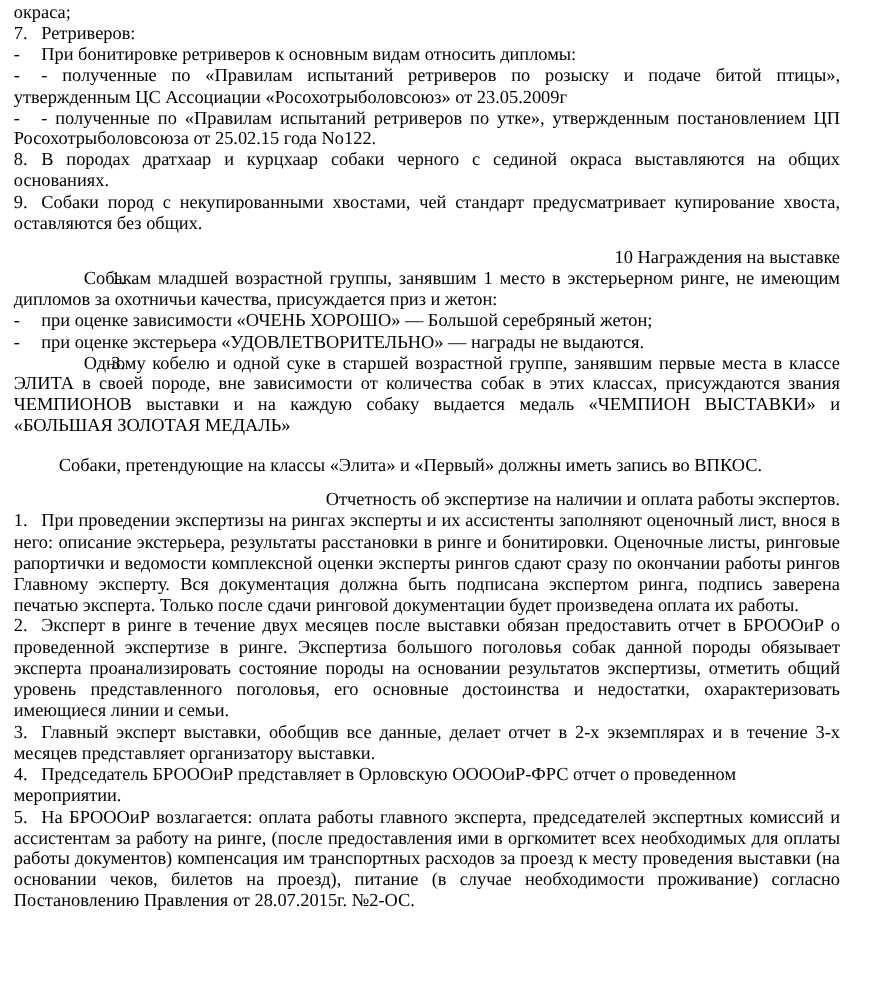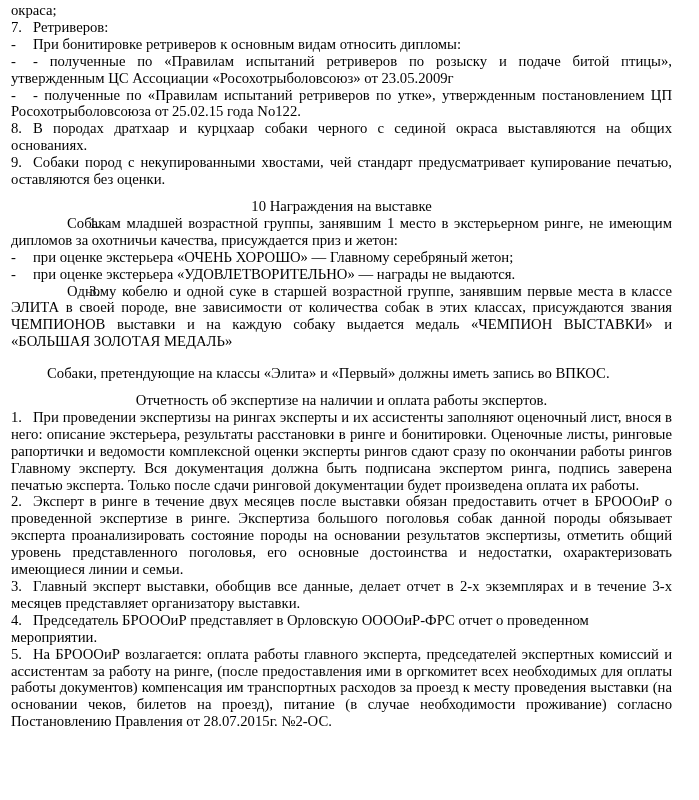--- a/index.html
+++ b/index.html
@@ -17,21 +17,21 @@
     line-height: 16.9px;
   }
   .page {
     padding: 2px 27px 0 11px;
   }
   p.blk {
     margin: 0;
     text-align: justify;
   }
   p.heading {
-    text-align: center;
+    text-align: right;
   }
   p.sp {
     margin-top: 10px;
   }
   .marker {
     display: inline-block;
     width: 22px;
   }
   p.num-indent {
     text-indent: 39px;
@@ -47,24 +47,24 @@
 </head>
 <body>
 
 <div class="page">
     <p class="blk plain"><span>окраса;</span></p>
     <p class="blk num"><span class="marker">7.</span><span>Ретриверов:</span></p>
     <p class="blk dash"><span class="marker">-</span><span>При бонитировке ретриверов к основным видам относить дипломы:</span></p>
     <p class="blk dash"><span class="marker">-</span><span>- полученные по «Правилам испытаний ретриверов по розыску и подаче битой птицы», утвержденным ЦС Ассоциации «Росохотрыболовсоюз» от 23.05.2009г</span></p>
     <p class="blk dash"><span class="marker">-</span><span>- полученные по «Правилам испытаний ретриверов по утке», утвержденным постановлением ЦП Росохотрыболовсоюза от 25.02.15 года No122.</span></p>
     <p class="blk num"><span class="marker">8.</span><span>В породах дратхаар и курцхаар собаки черного с сединой окраса выставляются на общих основаниях.</span></p>
-    <p class="blk num"><span class="marker">9.</span><span>Собаки пород с некупированными хвостами, чей стандарт предусматривает купирование печатью, оставляются без оценки.</span></p>
+    <p class="blk num"><span class="marker">9.</span><span>Собаки пород с некупированными хвостами, чей стандарт предусматривает купирование хвоста, оставляются без общих.</span></p>
     <p class="blk heading sp"><span>10 Награждения на выставке</span></p>
     <p class="blk num-indent"><span class="marker">1.</span><span>Собакам младшей возрастной группы, занявшим 1 место в экстерьерном ринге, не имеющим дипломов за охотничьи качества, присуждается приз и жетон:</span></p>
-    <p class="blk dash"><span class="marker">-</span><span>при оценке экстерьера «ОЧЕНЬ ХОРОШО» — Главному серебряный жетон;</span></p>
+    <p class="blk dash"><span class="marker">-</span><span>при оценке зависимости «ОЧЕНЬ ХОРОШО» — Большой серебряный жетон;</span></p>
     <p class="blk dash"><span class="marker">-</span><span>при оценке экстерьера «УДОВЛЕТВОРИТЕЛЬНО» — награды не выдаются.</span></p>
     <p class="blk num-indent"><span class="marker">3.</span><span>Одному кобелю и одной суке в старшей возрастной группе, занявшим первые места в классе ЭЛИТА в своей породе, вне зависимости от количества собак в этих классах, присуждаются звания ЧЕМПИОНОВ выставки и на каждую собаку выдается медаль «ЧЕМПИОН ВЫСТАВКИ» и «БОЛЬШАЯ ЗОЛОТАЯ МЕДАЛЬ»</span></p>
     <p class="blk indent"><span>Собаки, претендующие на классы «Элита» и «Первый» должны иметь запись во ВПКОС.</span></p>
     <p class="blk heading sp"><span>Отчетность об экспертизе на наличии и оплата работы экспертов.</span></p>
     <p class="blk num"><span class="marker">1.</span><span>При проведении экспертизы на рингах эксперты и их ассистенты заполняют оценочный лист, внося в него: описание экстерьера, результаты расстановки в ринге и бонитировки. Оценочные листы, ринговые рапортички и ведомости комплексной оценки эксперты рингов сдают сразу по окончании работы рингов Главному эксперту. Вся документация должна быть подписана экспертом ринга, подпись заверена печатью эксперта. Только после сдачи ринговой документации будет произведена оплата их работы.</span></p>
     <p class="blk num"><span class="marker">2.</span><span>Эксперт в ринге в течение двух месяцев после выставки обязан предоставить отчет в БРОООиР о проведенной экспертизе в ринге. Экспертиза большого поголовья собак данной породы обязывает эксперта проанализировать состояние породы на основании результатов экспертизы, отметить общий уровень представленного поголовья, его основные достоинства и недостатки, охарактеризовать имеющиеся линии и семьи.</span></p>
     <p class="blk num"><span class="marker">3.</span><span>Главный эксперт выставки, обобщив все данные, делает отчет в 2-х экземплярах и в течение 3-х месяцев представляет организатору выставки.</span></p>
     <p class="blk num"><span class="marker">4.</span><span>Председатель БРОООиР представляет в Орловскую ООООиР-ФРС отчет о проведенном<br>мероприятии.</span></p>
     <p class="blk num"><span class="marker">5.</span><span>На БРОООиР возлагается: оплата работы главного эксперта, председателей экспертных комиссий и ассистентам за работу на ринге, (после предоставления ими в оргкомитет всех необходимых для оплаты работы документов) компенсация им транспортных расходов за проезд к месту проведения выставки (на основании чеков, билетов на проезд), питание (в случае необходимости проживание) согласно Постановлению Правления от 28.07.2015г. №2-ОС.</span></p>
   </div>

